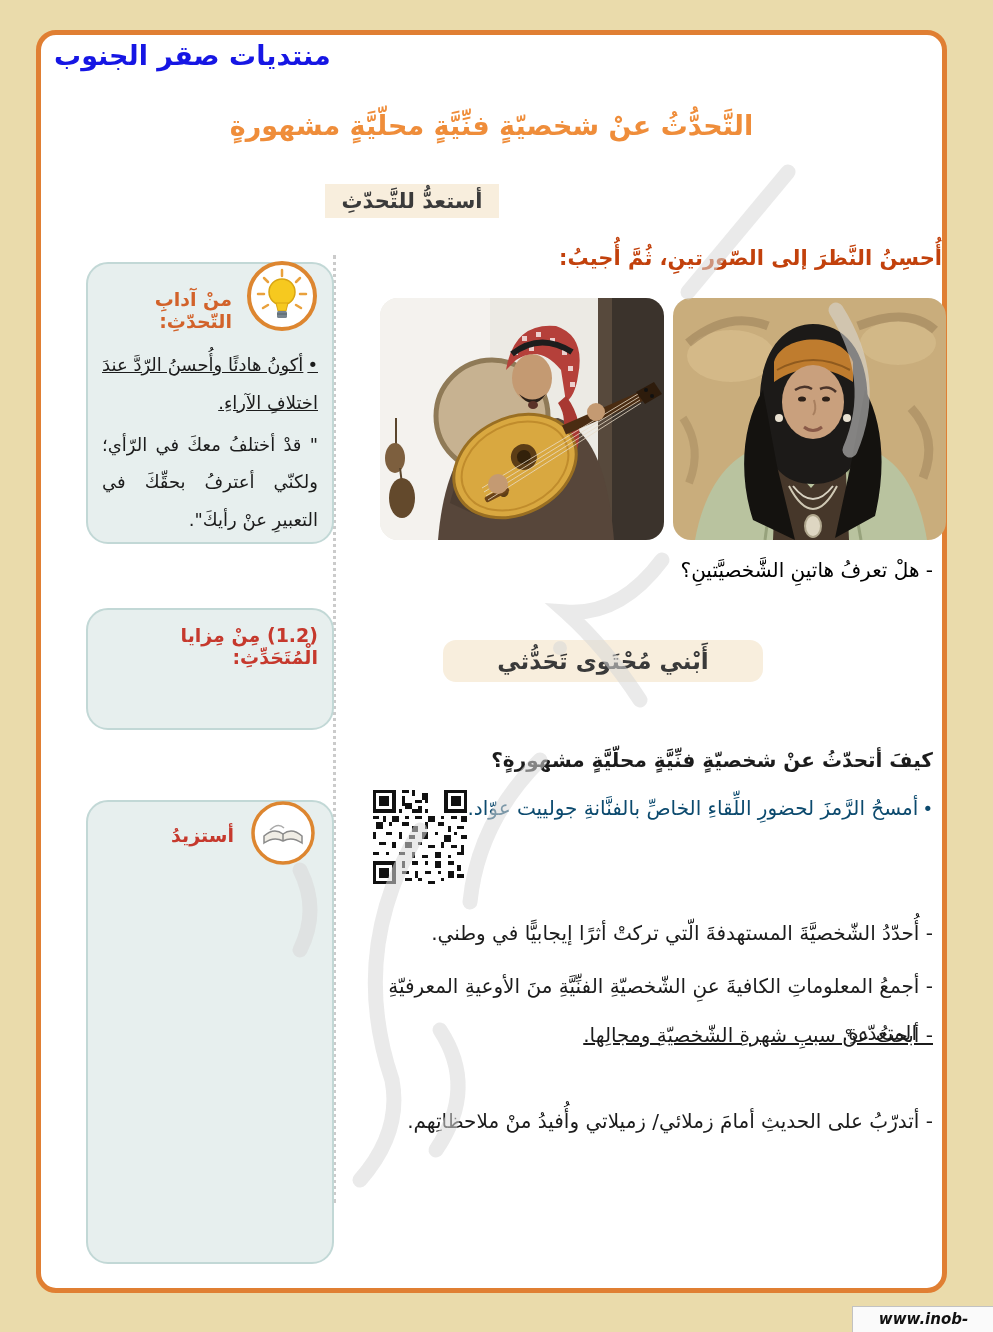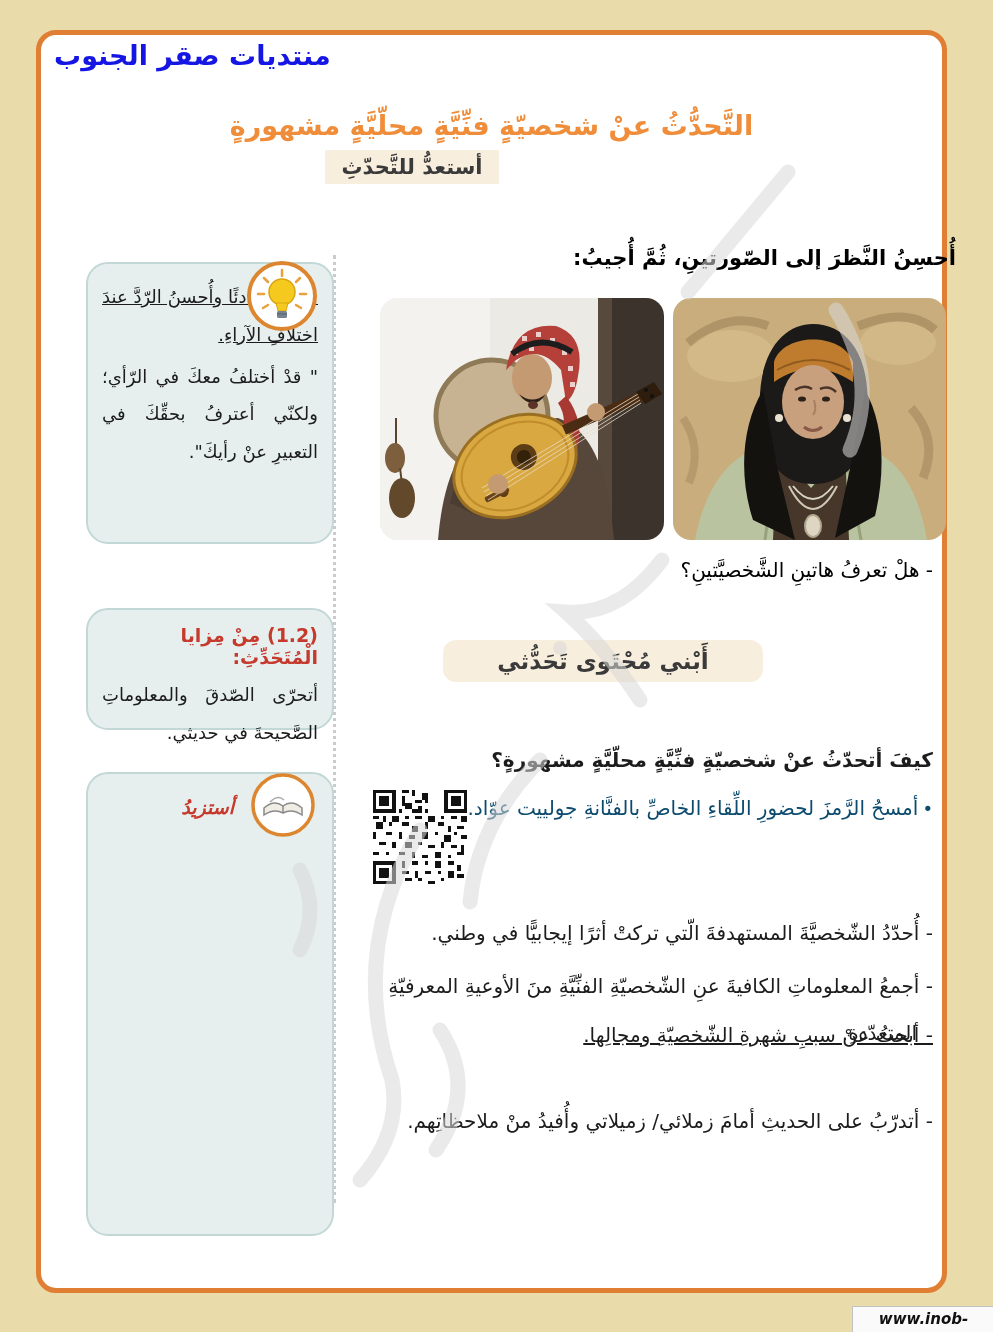--- a/index.html
+++ b/index.html
@@ -22,29 +22,29 @@
   
   .page-title{
     position:absolute;left:36px;top:110px;width:911px;text-align:center;
     font-size:27px;font-weight:bold;color:#ef8d3a;direction:rtl;
   }
   .badge{
     background:#f8eedd;color:#3a3a3a;font-weight:bold;direction:rtl;
     display:inline-block;
   }
   .prepare-badge{
-    position:absolute;left:0;top:150px;width:824px;text-align:center;
+    position:absolute;left:0;top:184px;width:824px;text-align:center;
   }
   .prepare-badge span{padding:5px 16px;font-size:21px;}
   .build-badge{
     position:absolute;left:443px;top:640px;width:320px;text-align:center;
     font-size:23px;padding:8px 0;border-radius:13px;
   }
   .look-prompt{
-    position:absolute;right:37px;top:246px;font-size:21px;direction:rtl;font-weight:bold;color:#000000;
+    position:absolute;right:51px;top:246px;font-size:21px;direction:rtl;font-weight:bold;color:#c2410c;
   }
   .photos{
     position:absolute;right:47px;top:298px;width:566px;height:242px;
     display:flex;flex-direction:row;direction:rtl;gap:9px;
   }
   .photo{border-radius:18px;overflow:hidden;flex:none;height:242px;}
   .photo svg{display:block;}
   .question{
     position:absolute;right:60px;top:558px;font-size:20px;direction:rtl;color:#000000;
   }
@@ -72,21 +72,21 @@
     position:absolute;left:333px;top:255px;height:948px;width:0;
     border-left:3px dotted #cbcbcb;
   }
   .sidebox{
     position:absolute;left:86px;width:248px;
     background:#e7efee;border:2px solid #c2d8d6;border-radius:22px;
     box-sizing:border-box;direction:rtl;
   }
   .box1{top:262px;height:282px;}
   .box2{top:608px;height:122px;}
-  .box3{top:772px;height:464px;font-style:italic;}
+  .box3{top:800px;height:464px;}
   .sidebox-icon{
     position:absolute;top:-4px;left:auto;right:14px;width:72px;height:72px;
   }
   .box3 .sidebox-icon{width:66px;height:66px;top:-2px;right:16px;}
   .sidebox-header{
     font-weight:bold;font-size:19px;
   }
   .box1 .sidebox-header{color:#d2622a;margin:24px 100px 0 10px;}
   .box2 .sidebox-header{color:#c6392d;margin:14px 14px 0 10px;}
   .box3 .sidebox-header{color:#c6392d;margin:22px 98px 0 10px;}
@@ -333,27 +333,27 @@
           <path d="M54,34 H60"></path>
         <path d="M17,48 L22,45"></path>
           <path d="M55,48 L50,45"></path>
       </g>
       <circle cx="36" cy="32" r="13" fill="#f6c91f" stroke="#d9a512" stroke-width="1.5"></circle>
       <path d="M30,43 L42,43 L40,51 L32,51 Z" fill="#f6c91f" stroke="#d9a512" stroke-width="1"></path>
       <rect x="31" y="51" width="10" height="7" rx="1.5" fill="#76838e"></rect>
       <path d="M31,54 H41" stroke="#5c6770" stroke-width="1.2"></path>
     </svg>
   </div>
+  <div class="sidebox-header">منْ آدابِ التّحدّثِ:</div>
   <div class="sidebox-text bullet-line"><span class="dot">•</span><span>أكونُ هادئًا وأُحسنُ الرّدَّ عندَ اختلافِ الآراءِ.</span></div>
   <div class="sidebox-text quote-line">" قدْ أختلفُ معكَ في الرّأي؛ ولكنّي أعترفُ بحقِّكَ في التعبيرِ عنْ رأيكَ".</div>
 </div>
 
 <div class="sidebox box2">
   <div class="sidebox-header">(1.2) مِنْ مِزايا الْمُتَحَدِّثِ:</div>
-  <div class="sidebox-text">أتحرّى الصّدقَ والمعلوماتِ الصَّحيحةَ في حديثي.</div>
 </div>
 
 <div class="sidebox box3">
   <div class="sidebox-icon">
     <svg width="66" height="66" viewBox="0 0 66 66">
       <circle cx="33" cy="33" r="30" fill="#ffffff" stroke="#dd8630" stroke-width="3.5"></circle>
       <path d="M14,36 Q24,27 33,34 Q42,27 52,36 L52,43 Q42,36 33,41 Q24,36 14,43 Z" fill="#f0ede5" stroke="#8a8a8a" stroke-width="1.5"></path>
       <path d="M33,34 L33,41" stroke="#8a8a8a" stroke-width="1.5"></path>
       <path d="M20,30 Q28,22 34,28" fill="none" stroke="#aaaaaa" stroke-width="1.5"></path>
     </svg>

